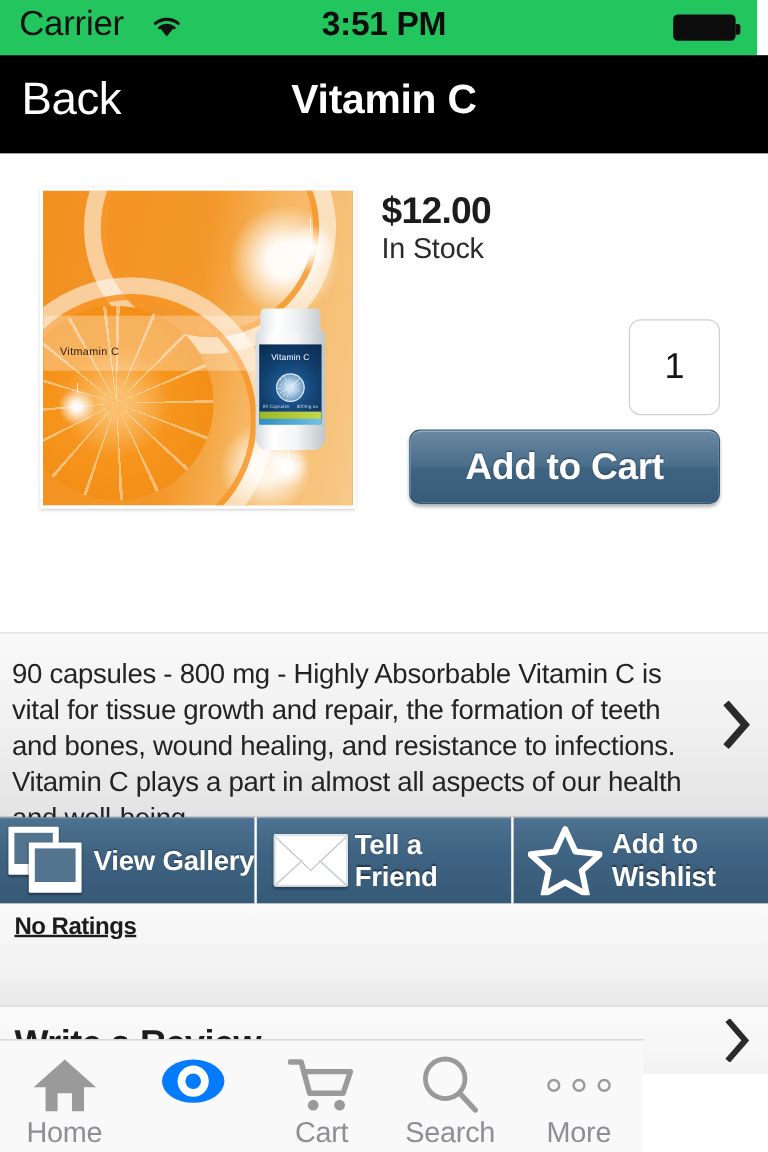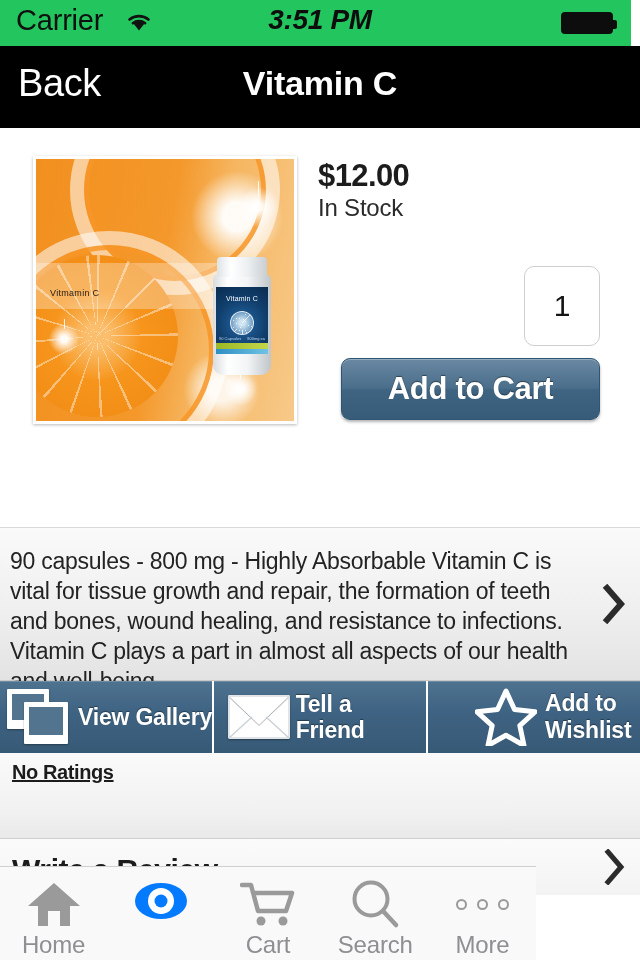--- a/index.html
+++ b/index.html
@@ -16,21 +16,21 @@
     position:absolute;top:0;left:0;width:631px;height:46px;
     background:#22c55e;color:#0d0d0d;
   }
   .carrier{
     position:absolute;left:16px;top:4px;font-size:29px;color:#101010;
     letter-spacing:-0.2px;
   }
   .wifi-icon{position:absolute;left:124px;top:10px;width:30px;height:24px;}
   .clock{
     position:absolute;left:0;top:4px;width:640px;text-align:center;
-    font-size:28px;font-weight:bold;color:#0d0d0d;letter-spacing:-0.3px;font-style:italic;
+    font-size:28px;font-weight:bold;color:#0d0d0d;letter-spacing:-0.3px;
   }
   .battery{
     position:absolute;right:18px;top:12px;width:52px;height:22px;
     border:2px solid #0d0d0d;border-radius:4px;background:#0d0d0d;
     box-sizing:border-box;
   }
   .battery:after{
     content:"";position:absolute;right:-6px;top:6px;width:4px;height:9px;
     background:#0d0d0d;border-radius:0 2px 2px 0;
   }
@@ -206,21 +206,21 @@
     background:linear-gradient(180deg,#4E7390 0%,#3E6281 45%,#365A76 100%);
     display:flex;
     box-shadow:inset 0 1px 0 rgba(255,255,255,.18);
   }
   .act{
     position:relative;height:72px;display:flex;align-items:center;
     cursor:pointer;box-sizing:border-box;
   }
   .act.gallery{width:214px;border-right:2px solid #ffffff;}
   .act.friend{width:214px;border-right:2px solid #ffffff;}
-  .act.wish{width:204px;padding-left:35px;}
+  .act.wish{width:204px;}
   .act-label{
     font-size:23px;font-weight:bold;color:#ffffff;letter-spacing:-0.2px;
     text-shadow:0 -1px 1px rgba(0,0,0,.4);line-height:26px;
   }
   .ic-gallery{position:relative;width:66px;height:58px;margin-left:6px;margin-right:6px;}
   .ic-gallery .fr{
     position:absolute;background:#ffffff;border-radius:1px;
     box-shadow:0 1px 2px rgba(0,0,0,.35);
   }
   .ic-gallery .fr:after{

